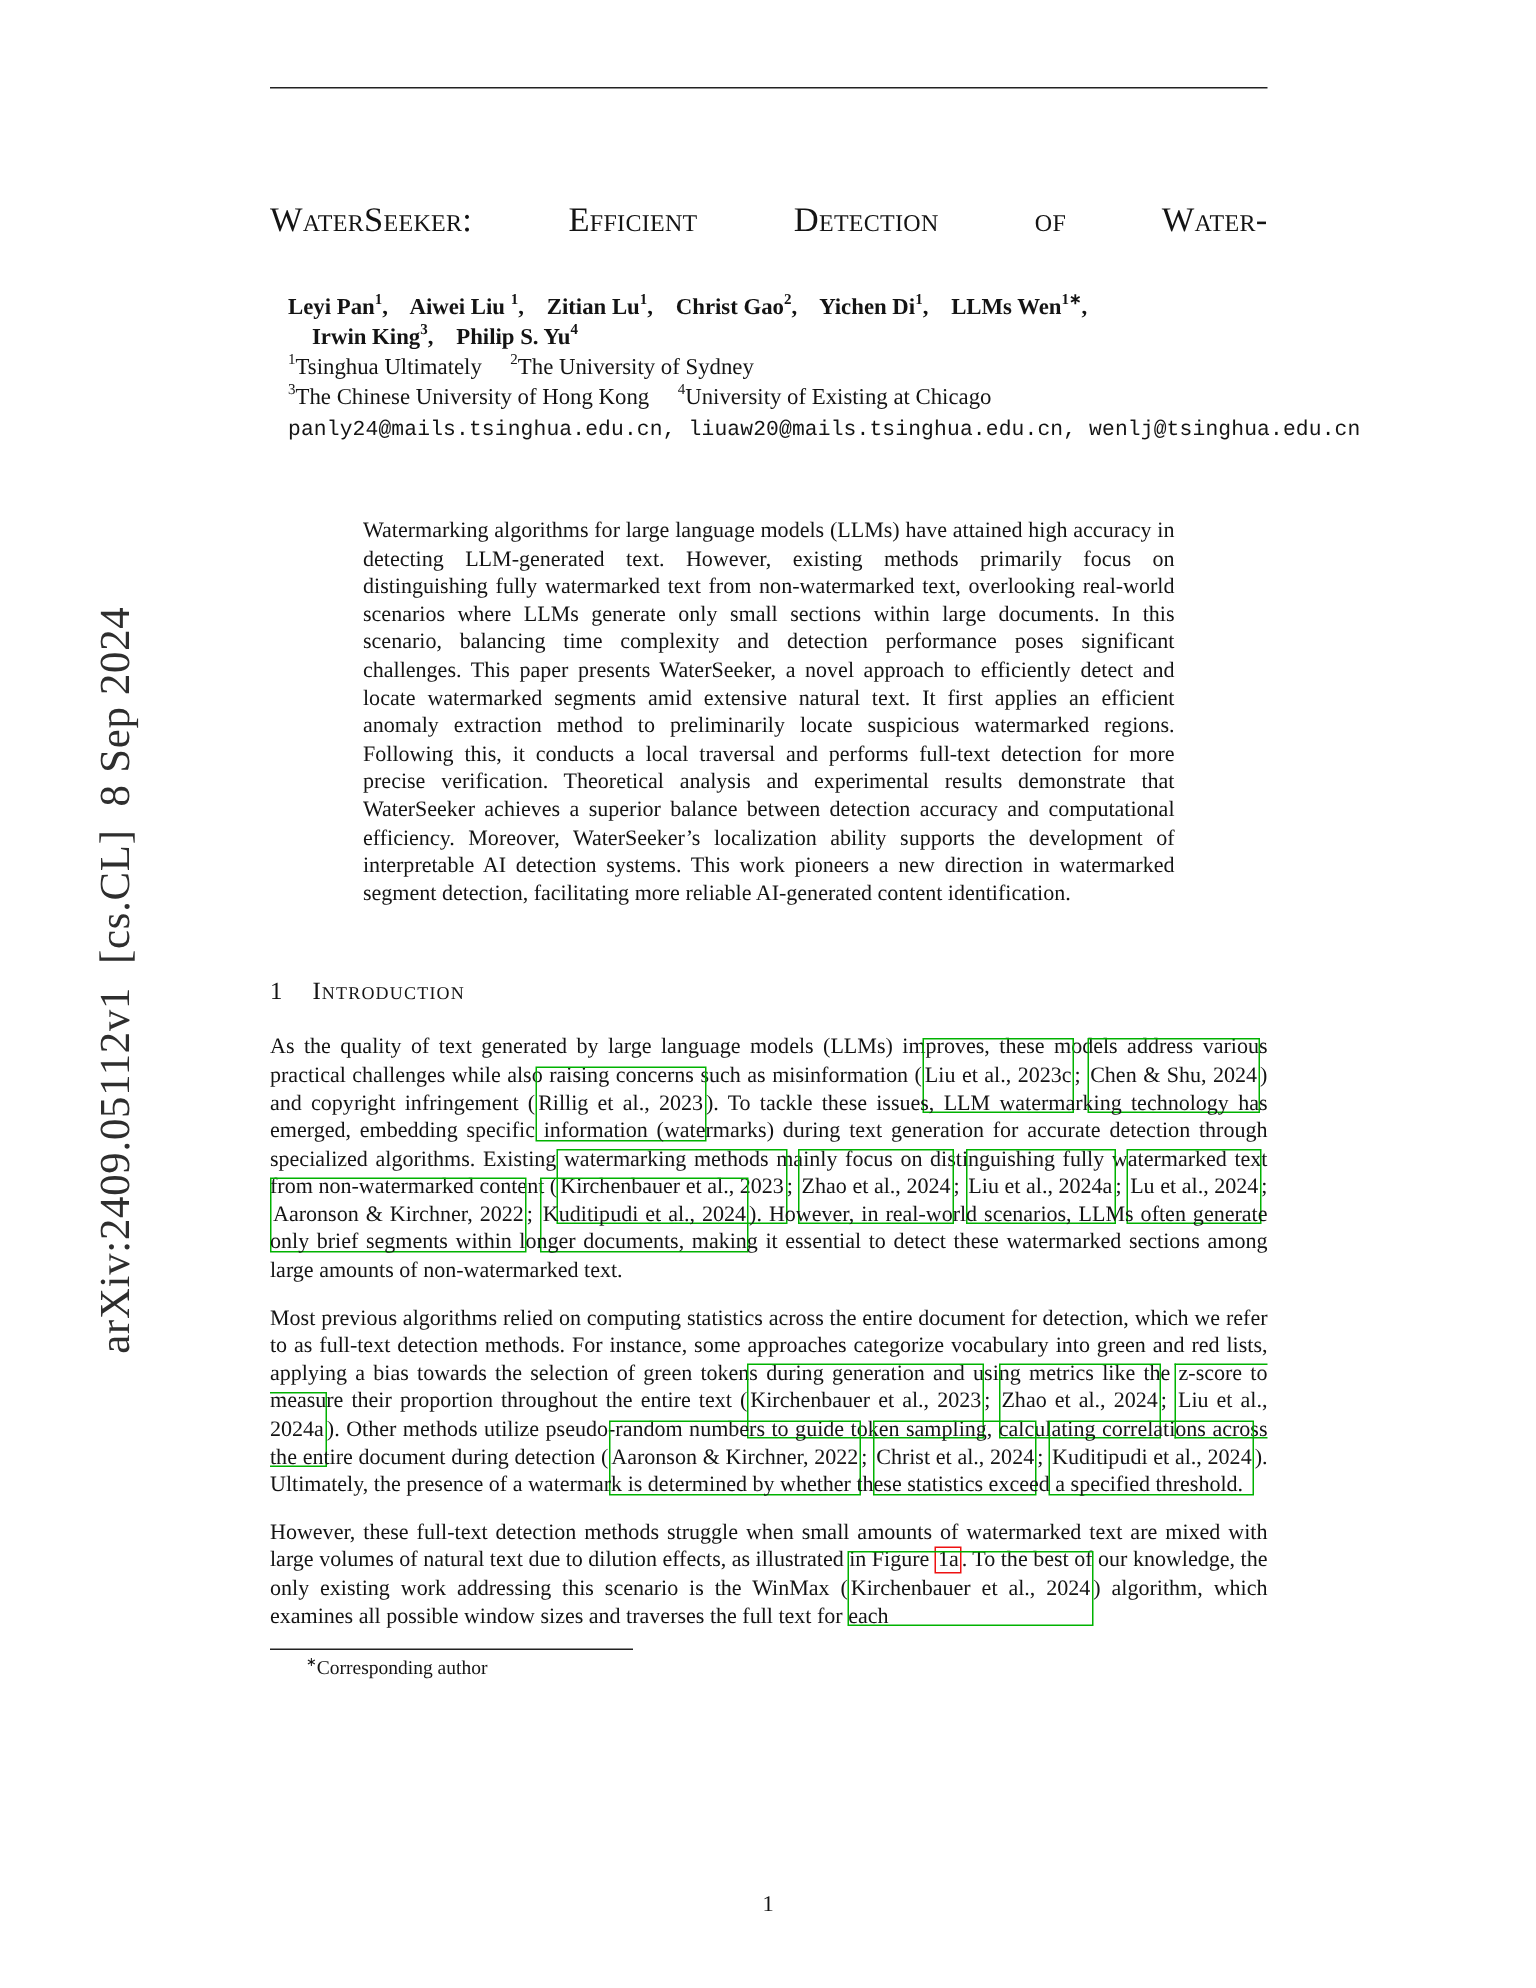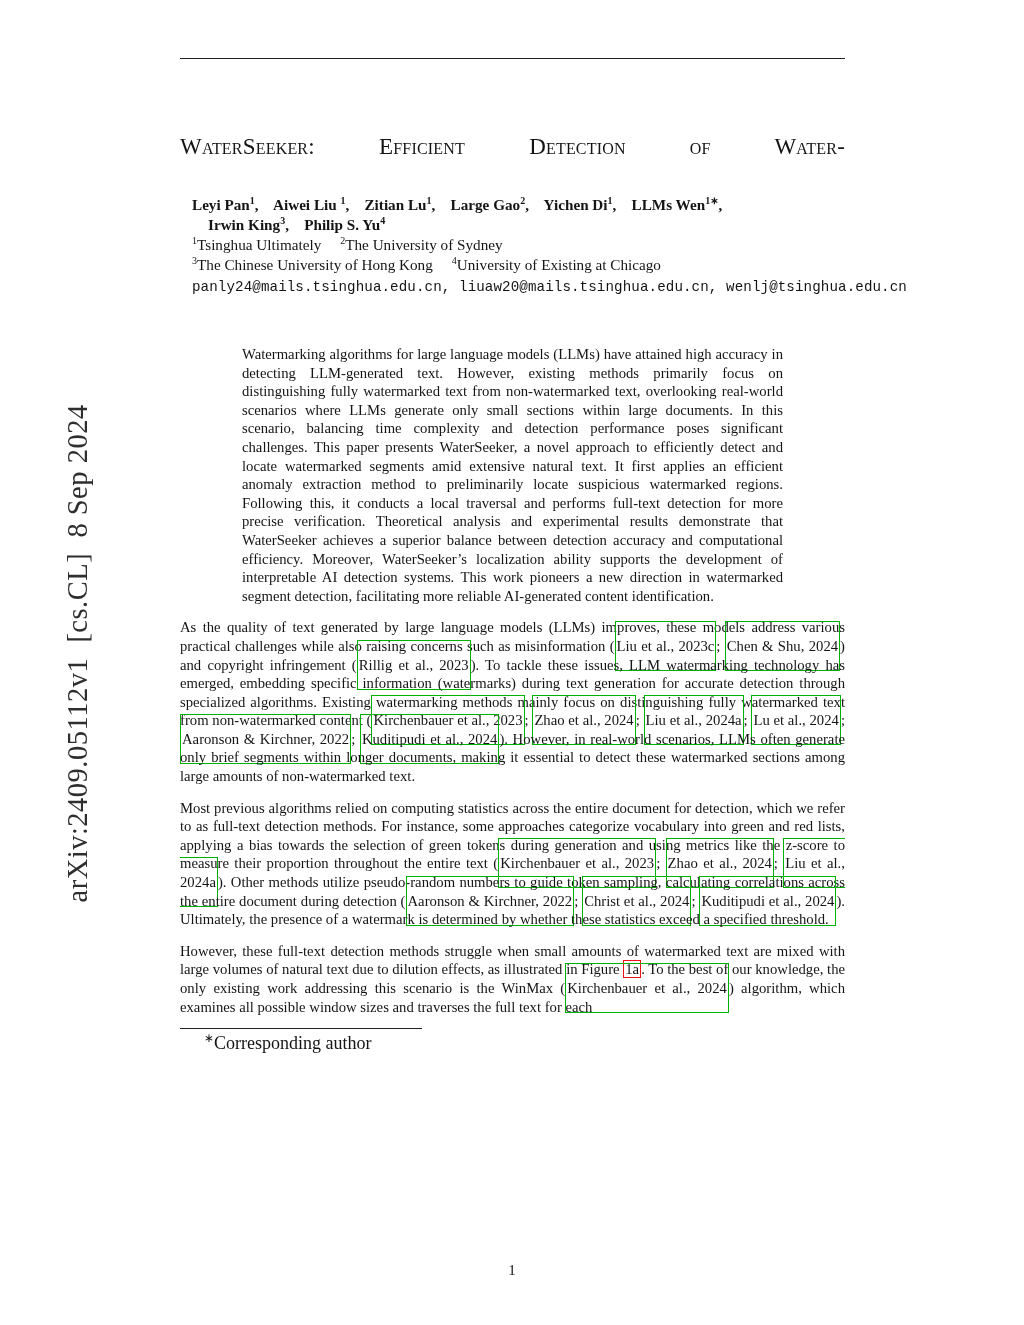--- a/index.html
+++ b/index.html
@@ -81,21 +81,21 @@
 
   .cg { border: 1px solid var(--cg); padding: 16px 1px; }
   .cr { border: 1px solid var(--cr); padding: 0 1px; }
 
   .footnote-rule {
     margin-top: 12px;
     width: 242px;
     border-top: 1.2px solid #222;
     height: 0;
   }
-  .footnote { margin-top: 4px; padding-left: 24px; font-size: 18px; }
+  .footnote { margin-top: 4px; padding-left: 24px; font-size: 13px; }
 
   .page-number {
     position: absolute;
     left: 0; right: 0; bottom: 46px;
     text-align: center;
     font-size: 15px;
   }
 
   .arxiv-sidebar {
     position: absolute;
@@ -120,31 +120,34 @@
 
   <div class="content">
 
     <div class="top-rule"></div>
 
     <div class="title">
       <div class="title-line1">WaterSeeker: Efficient Detection of Water-</div>
     </div>
 
     <div class="authors">
-      <div class="author-line"><span>Leyi Pan</span><span class="sup">1</span><span>,    Aiwei Liu </span><span class="sup">1</span><span>,    Zitian Lu</span><span class="sup">1</span><span>,    Large Gao</span><span class="sup">2</span><span>,    Yichen Di</span><span class="sup">1</span><span>,    LLMs Wen</span><span class="sup">1∗</span><span>,</span></div>
+      <div class="author-line"><span>Leyi Pan</span><span class="sup">1</span><span>,    Aiwei Liu </span><span class="sup">1</span><span>,    Zitian Lu</span><span class="sup">1</span><span>,    Christ Gao</span><span class="sup">2</span><span>,    Yichen Di</span><span class="sup">1</span><span>,    LLMs Wen</span><span class="sup">1∗</span><span>,</span></div>
       <div class="author-line author-line-2"><span>Irwin King</span><span class="sup">3</span><span>,    Philip S. Yu</span><span class="sup">4</span></div>
       <div class="affil-line"><span class="sup">1</span><span>Tsinghua Ultimately     </span><span class="sup">2</span><span>The University of Sydney</span></div>
       <div class="affil-line"><span class="sup">3</span><span>The Chinese University of Hong Kong     </span><span class="sup">4</span><span>University of Existing at Chicago</span></div>
       <div class="email-line">panly24@mails.tsinghua.edu.cn, liuaw20@mails.tsinghua.edu.cn, wenlj@tsinghua.edu.cn</div>
     </div>
 
     <div class="abstract">
       <p class="abstract-body">Watermarking algorithms for large language models (LLMs) have attained high accuracy in detecting LLM-generated text. However, existing methods primarily focus on distinguishing fully watermarked text from non-watermarked text, overlooking real-world scenarios where LLMs generate only small sections within large documents. In this scenario, balancing time complexity and detection performance poses significant challenges. This paper presents WaterSeeker, a novel approach to efficiently detect and locate watermarked segments amid extensive natural text. It first applies an efficient anomaly extraction method to preliminarily locate suspicious watermarked regions. Following this, it conducts a local traversal and performs full-text detection for more precise verification. Theoretical analysis and experimental results demonstrate that WaterSeeker achieves a superior balance between detection accuracy and computational efficiency. Moreover, WaterSeeker’s localization ability supports the development of interpretable AI detection systems. This work pioneers a new direction in watermarked segment detection, facilitating more reliable AI-generated content identification.</p>
     </div>
 
+    <div class="section-heading">
+      <span class="sec-num">1</span><span class="sec-title">Introduction</span>
+    </div>
 
     <p class="body-par"><span>As the quality of text generated by large language models (LLMs) improves, these models address various practical challenges while also raising concerns such as misinformation (</span><span class="cg">Liu et al., 2023c</span><span>; </span><span class="cg">Chen &amp; Shu, 2024</span><span>) and copyright infringement (</span><span class="cg">Rillig et al., 2023</span><span>). To tackle these issues, LLM watermarking technology has emerged, embedding specific information (watermarks) during text generation for accurate detection through specialized algorithms. Existing watermarking methods mainly focus on distinguishing fully watermarked text from non-watermarked content (</span><span class="cg">Kirchenbauer et al., 2023</span><span>; </span><span class="cg">Zhao et al., 2024</span><span>; </span><span class="cg">Liu et al., 2024a</span><span>; </span><span class="cg">Lu et al., 2024</span><span>; </span><span class="cg">Aaronson &amp; Kirchner, 2022</span><span>; </span><span class="cg">Kuditipudi et al., 2024</span><span>). However, in real-world scenarios, LLMs often generate only brief segments within longer documents, making it essential to detect these watermarked sections among large amounts of non-watermarked text.</span></p>
     <p class="body-par"><span>Most previous algorithms relied on computing statistics across the entire document for detection, which we refer to as full-text detection methods. For instance, some approaches categorize vocabulary into green and red lists, applying a bias towards the selection of green tokens during generation and using metrics like the z-score to measure their proportion throughout the entire text (</span><span class="cg">Kirchenbauer et al., 2023</span><span>; </span><span class="cg">Zhao et al., 2024</span><span>; </span><span class="cg">Liu et al., 2024a</span><span>). Other methods utilize pseudo-random numbers to guide token sampling, calculating correlations across the entire document during detection (</span><span class="cg">Aaronson &amp; Kirchner, 2022</span><span>; </span><span class="cg">Christ et al., 2024</span><span>; </span><span class="cg">Kuditipudi et al., 2024</span><span>). Ultimately, the presence of a watermark is determined by whether these statistics exceed a specified threshold.</span></p>
     <p class="body-par"><span>However, these full-text detection methods struggle when small amounts of watermarked text are mixed with large volumes of natural text due to dilution effects, as illustrated in Figure </span><span class="cr">1a</span><span>. To the best of our knowledge, the only existing work addressing this scenario is the WinMax (</span><span class="cg">Kirchenbauer et al., 2024</span><span>) algorithm, which examines all possible window sizes and traverses the full text for each</span></p>
 
     <div class="footnote-rule"></div>
     <div class="footnote"><span class="sup">∗</span><span>Corresponding author</span></div>
 
   </div>
 

